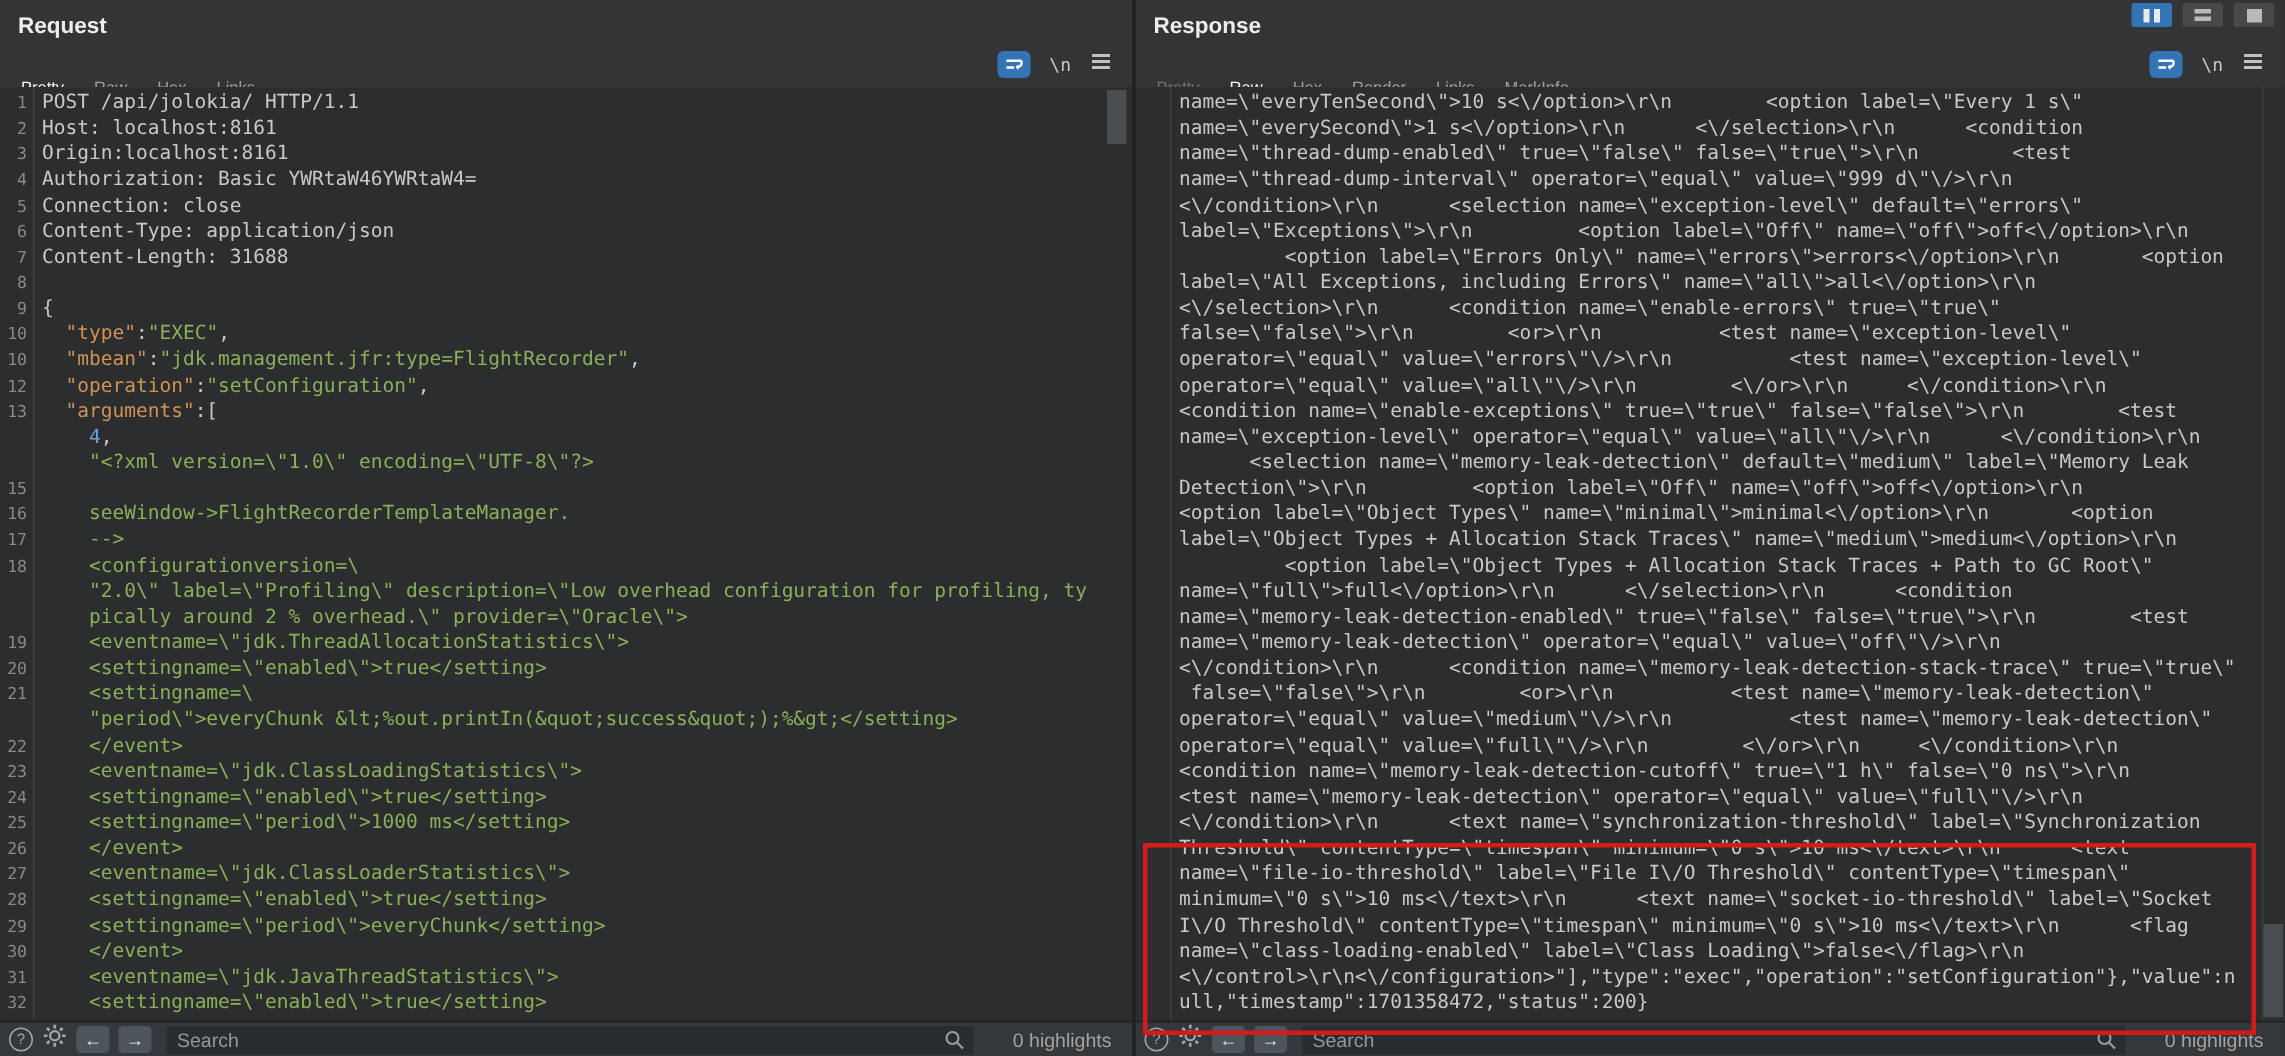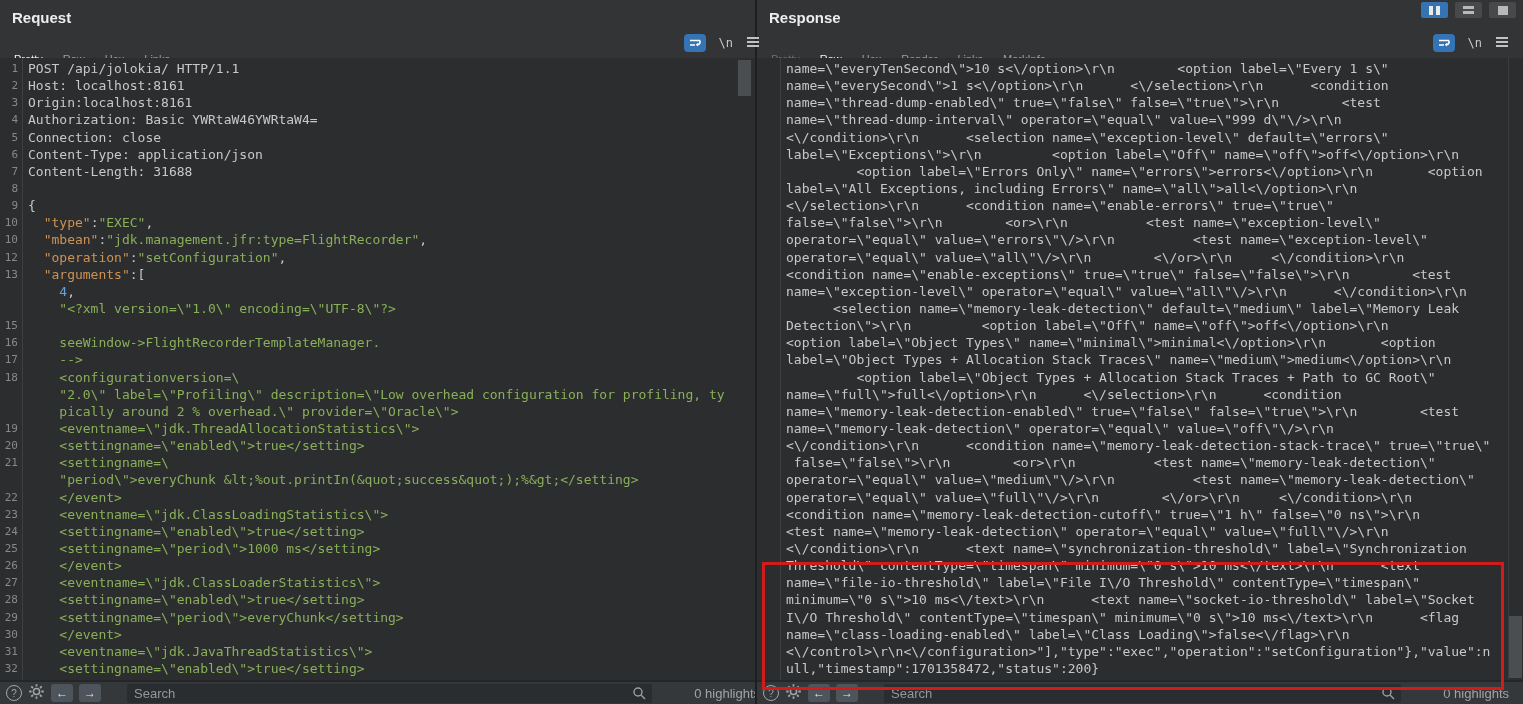--- a/index.html
+++ b/index.html
@@ -1,19 +1,19 @@
 <!DOCTYPE html>
 <html><head>
 <meta charset="utf-8">
 <style>
   html,body{margin:0;padding:0;}
   body{width:1523px;height:704px;background:#2b2b2b;overflow:hidden;position:relative;
        font-family:"Liberation Sans",sans-serif;-webkit-font-smoothing:antialiased;}
   .panel{position:absolute;top:0;height:704px;background:#333436;}
-  #left-panel{left:0;width:755px;padding-left:19px;}
+  #left-panel{left:0;width:755px;}
   #right-panel{left:757px;width:766px;}
   #panel-divider{position:absolute;left:755px;top:0;width:2px;height:704px;background:#1e1f20;}
   .panel-title{position:absolute;top:9px;left:12px;font-size:15px;font-weight:bold;color:#ededee;}
   .tabbar{position:absolute;top:30px;left:4px;right:90px;height:28px;white-space:nowrap;}
   .tab{display:inline-block;padding:6px 10px 4px;font-size:11px;color:#9c9ea0;
        border-bottom:3px solid transparent;cursor:default;margin-top:17px;}
   .tab.selected{color:#f2f2f2;border-bottom-color:#b06038;}
   .tab.disabled{color:#6d6f71;}
   .icon-cluster{position:absolute;right:14px;top:34px;display:flex;align-items:center;gap:13px;z-index:3;}
   .wrap-btn{width:22px;height:18px;background:#3474b4;border-radius:4px;display:flex;align-items:center;justify-content:center;}
@@ -34,21 +34,21 @@
   #left-scroll-thumb{left:738px;top:60px;height:36px;}
   #right-scroll-sep{position:absolute;left:751px;top:58px;width:1px;height:622px;background:#3a3c3e;}
   #right-scroll-thumb{left:752px;top:616px;height:62px;}
   .bottombar{position:absolute;left:0;right:0;top:680px;height:24px;background:#35383b;
              border-top:2px solid #242628;box-sizing:border-box;display:flex;align-items:center;
              padding:0 6px;gap:6px;}
   .help-icon{width:14px;height:14px;border:1px solid #a3a6a9;border-radius:50%;display:flex;
              align-items:center;justify-content:center;font-size:10px;color:#a3a6a9;flex:0 0 auto;}
   .nav-btn{width:22px;height:18px;background:#4e545b;border-radius:3px;color:#e3e5e7;font-size:12px;
            display:flex;align-items:center;justify-content:center;flex:0 0 auto;}
-  .search-wrap{flex:1;position:relative;height:19px;background:#2a2d2f;border-radius:2px;margin:0 20px;}
+  .search-wrap{flex:1;position:relative;height:19px;background:#2a2d2f;border-radius:2px;margin:0 4px;}
   .search-wrap input{width:100%;height:100%;box-sizing:border-box;background:transparent;border:none;
            outline:none;color:#c8cacc;font-size:13px;padding:0 26px 0 7px;font-family:"Liberation Sans",sans-serif;}
   .search-wrap input::placeholder{color:#94989b;}
   .mag{position:absolute;right:6px;top:2px;}
   .highlights{white-space:nowrap;color:#a3a3a3;font-size:13px;margin:0 8px 0 16px;}
   .winbtns{position:absolute;top:2px;left:1421px;display:flex;gap:7px;z-index:5;}
   .winbtn{width:27px;height:16px;background:#47494b;border-radius:2px;display:flex;align-items:center;
           justify-content:center;gap:3px;}
   .winbtn.active{background:#3474b4;}
   .wb-v{width:4px;height:9px;background:#e8eaec;}

